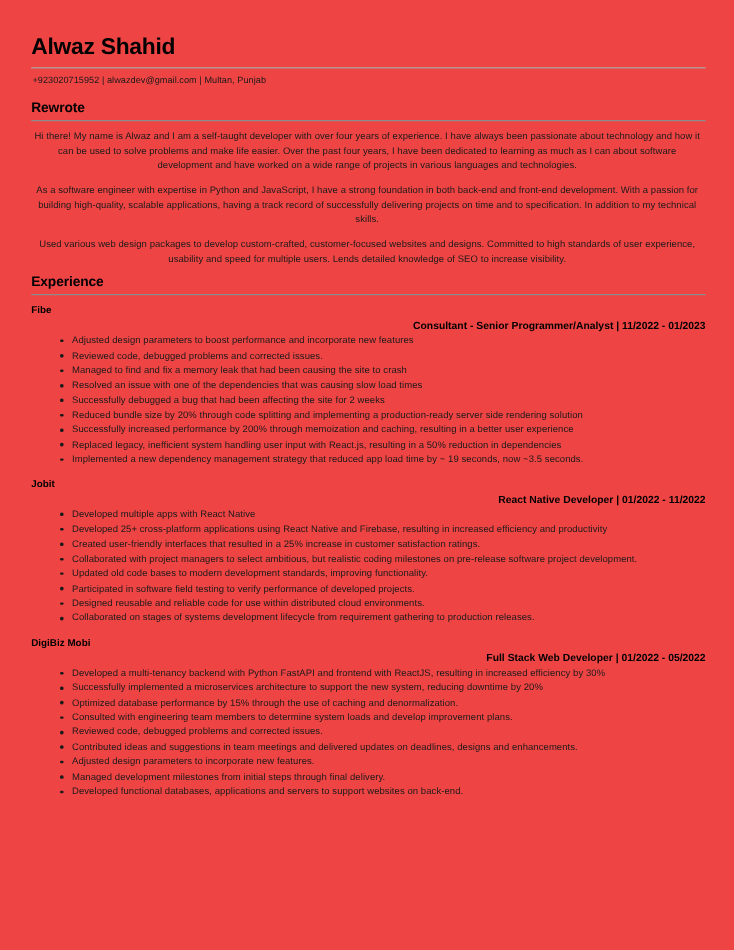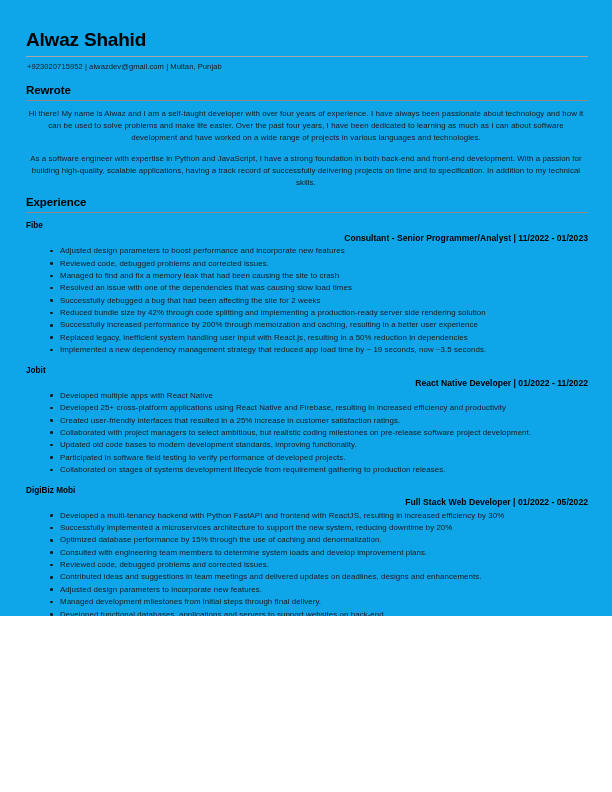--- a/index.html
+++ b/index.html
@@ -10,24 +10,24 @@
   body {
     width: 612px;
     height: 792px;
     font-family: "Liberation Sans", sans-serif;
     color: #1a1a1a;
     -webkit-font-smoothing: antialiased;
   }
   .page {
     position: relative;
     width: 612px;
-    height: 616px;
+    height: 792px;
     box-sizing: border-box;
     padding: 26px 24px 0 26px;
-    background: #0ea5e9;
+    background: #ef4444;
     overflow: hidden;
   }
 
   
   .resume-name {
     font-size: 19px;
     font-weight: bold;
     letter-spacing: -0.2px;
     line-height: 1.1;
     margin: 4px 0 5px 0;
@@ -131,54 +131,56 @@
     <hr class="rule rule-thin">
     <div class="contact-line">+923020715952 | alwazdev@gmail.com | Multan, Punjab</div>
   </div>
 
   <section>
     <div class="section-heading">Rewrote</div>
     <hr class="rule rule-section">
     <div class="section-body">
       <p class="para">Hi there! My name is Alwaz and I am a self-taught developer with over four years of experience. I have always been passionate about technology and how it can be used to solve problems and make life easier. Over the past four years, I have been dedicated to learning as much as I can about software development and have worked on a wide range of projects in various languages and technologies.</p>
       <p class="para">As a software engineer with expertise in Python and JavaScript, I have a strong foundation in both back-end and front-end development. With a passion for building high-quality, scalable applications, having a track record of successfully delivering projects on time and to specification. In addition to my technical skills.</p>
+      <p class="para">Used various web design packages to develop custom-crafted, customer-focused websites and designs. Committed to high standards of user experience, usability and speed for multiple users. Lends detailed knowledge of SEO to increase visibility.</p>
     </div>
   </section>
 
   <section>
     <div class="section-heading">Experience</div>
     <hr class="rule rule-section">
     <div class="section-body">
 
       <div class="job">
         <div class="job-company">Fibe</div>
         <div class="job-role">Consultant - Senior Programmer/Analyst | 11/2022 - 01/2023</div>
         <ul class="bullets">
           <li>Adjusted design parameters to boost performance and incorporate new features</li>
           <li>Reviewed code, debugged problems and corrected issues.</li>
           <li>Managed to find and fix a memory leak that had been causing the site to crash</li>
           <li>Resolved an issue with one of the dependencies that was causing slow load times</li>
           <li>Successfully debugged a bug that had been affecting the site for 2 weeks</li>
-          <li>Reduced bundle size by 42% through code splitting and implementing a production-ready server side rendering solution</li>
+          <li>Reduced bundle size by 20% through code splitting and implementing a production-ready server side rendering solution</li>
           <li>Successfully increased performance by 200% through memoization and caching, resulting in a better user experience</li>
           <li>Replaced legacy, inefficient system handling user input with React.js, resulting in a 50% reduction in dependencies</li>
           <li>Implemented a new dependency management strategy that reduced app load time by ~ 19 seconds, now ~3.5 seconds.</li>
         </ul>
       </div>
 
       <div class="job">
         <div class="job-company">Jobit</div>
         <div class="job-role">React Native Developer | 01/2022 - 11/2022</div>
         <ul class="bullets">
           <li>Developed multiple apps with React Native</li>
           <li>Developed 25+ cross-platform applications using React Native and Firebase, resulting in increased efficiency and productivity</li>
           <li>Created user-friendly interfaces that resulted in a 25% increase in customer satisfaction ratings.</li>
           <li>Collaborated with project managers to select ambitious, but realistic coding milestones on pre-release software project development.</li>
           <li>Updated old code bases to modern development standards, improving functionality.</li>
           <li>Participated in software field testing to verify performance of developed projects.</li>
+          <li>Designed reusable and reliable code for use within distributed cloud environments.</li>
           <li>Collaborated on stages of systems development lifecycle from requirement gathering to production releases.</li>
         </ul>
       </div>
 
       <div class="job">
         <div class="job-company">DigiBiz Mobi</div>
         <div class="job-role">Full Stack Web Developer | 01/2022 - 05/2022</div>
         <ul class="bullets">
           <li>Developed a multi-tenancy backend with Python FastAPI and frontend with ReactJS, resulting in increased efficiency by 30%</li>
           <li>Successfully implemented a microservices architecture to support the new system, reducing downtime by 20%</li>

